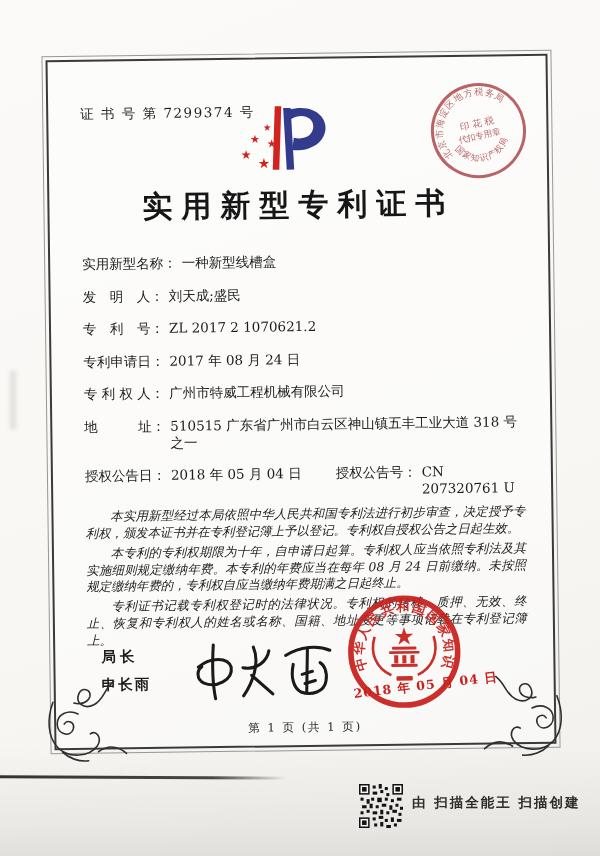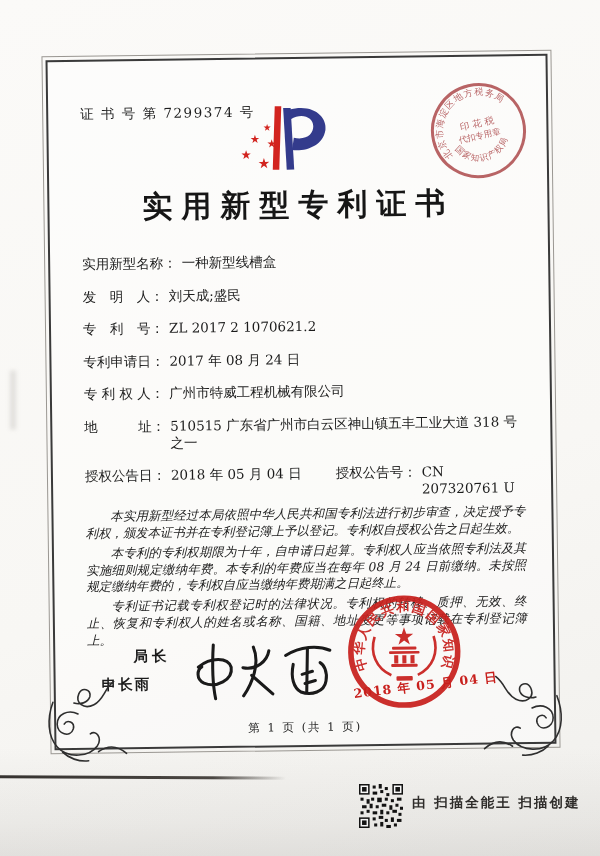--- a/index.html
+++ b/index.html
@@ -32,21 +32,21 @@
   .field-row{display:flex;margin-bottom:15.5px;}
   .field-label{white-space:pre;margin-right:5px;}
   .field-value{flex:1;}
   .grant-row{display:flex;margin-bottom:0;}
   .grant-left{display:flex;width:57%;}
   .grant-right{display:flex;flex:1;}
 
   .paras{margin-top:7px;font-size:12.4px;line-height:1.36;font-style:italic;text-align:justify;color:#222;}
   .paras p{margin:0 0 3px 0;text-indent:2em;}
 
-  .sig-title{position:absolute;left:46px;top:586px;font-size:14.5px;font-weight:600;letter-spacing:4px;color:#1b1b1b;margin-left:32px;}
+  .sig-title{position:absolute;left:46px;top:586px;font-size:14.5px;font-weight:600;letter-spacing:4px;color:#1b1b1b;}
   .sig-name{position:absolute;left:46px;top:614px;font-size:14.5px;font-weight:600;letter-spacing:2px;color:#1b1b1b;}
   .sig-script{position:absolute;left:116px;top:568px;width:190px;height:82px;transform:rotate(-3deg);}
 
   .seal{position:absolute;left:289px;top:534px;width:120px;height:120px;opacity:0.93;}
   .seal-date{position:absolute;left:282px;top:620px;width:176px;text-align:center;
     transform:rotate(-6deg);color:#c8201d;font-size:12.5px;font-weight:700;letter-spacing:1px;}
 
   .page-footer{position:absolute;left:0;right:0;top:661px;text-align:center;font-size:11.5px;letter-spacing:2px;color:#1f1f1f;}
 
   .flourish{position:absolute;width:88px;height:98px;}

